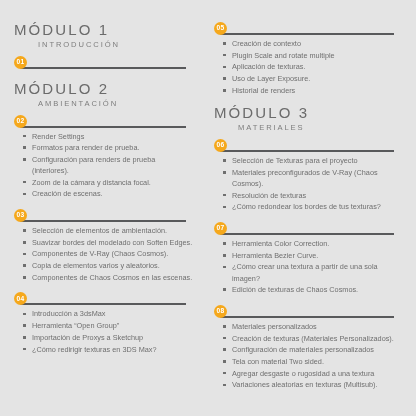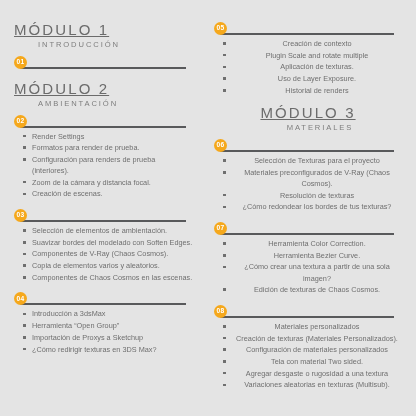--- a/index.html
+++ b/index.html
@@ -22,34 +22,33 @@
     flex-direction: row;
     padding: 22px 14px 10px 14px;
   }
   .column {
     display: flex;
     flex-direction: column;
     width: 50%;
     box-sizing: border-box;
   }
   .column-left { padding-right: 14px; }
-  .column-right { padding-left: 6px; text-align: center; }
+  .column-right { padding-left: 6px; }
 
   
   .module-heading {
     margin-bottom: 7px;
   }
   .module-title {
     font-size: 15px;
     letter-spacing: 2.1px;
     color: #6b6b6b;
     font-weight: 400;
     line-height: 1.05;
     white-space: nowrap;
-    text-decoration: underline;
   }
   .module-subtitle {
     font-size: 7.6px;
     letter-spacing: 1.9px;
     color: #7d7d7d;
     font-weight: 400;
     margin-top: 2px;
     white-space: nowrap;
     padding-left: 24px;
   }

